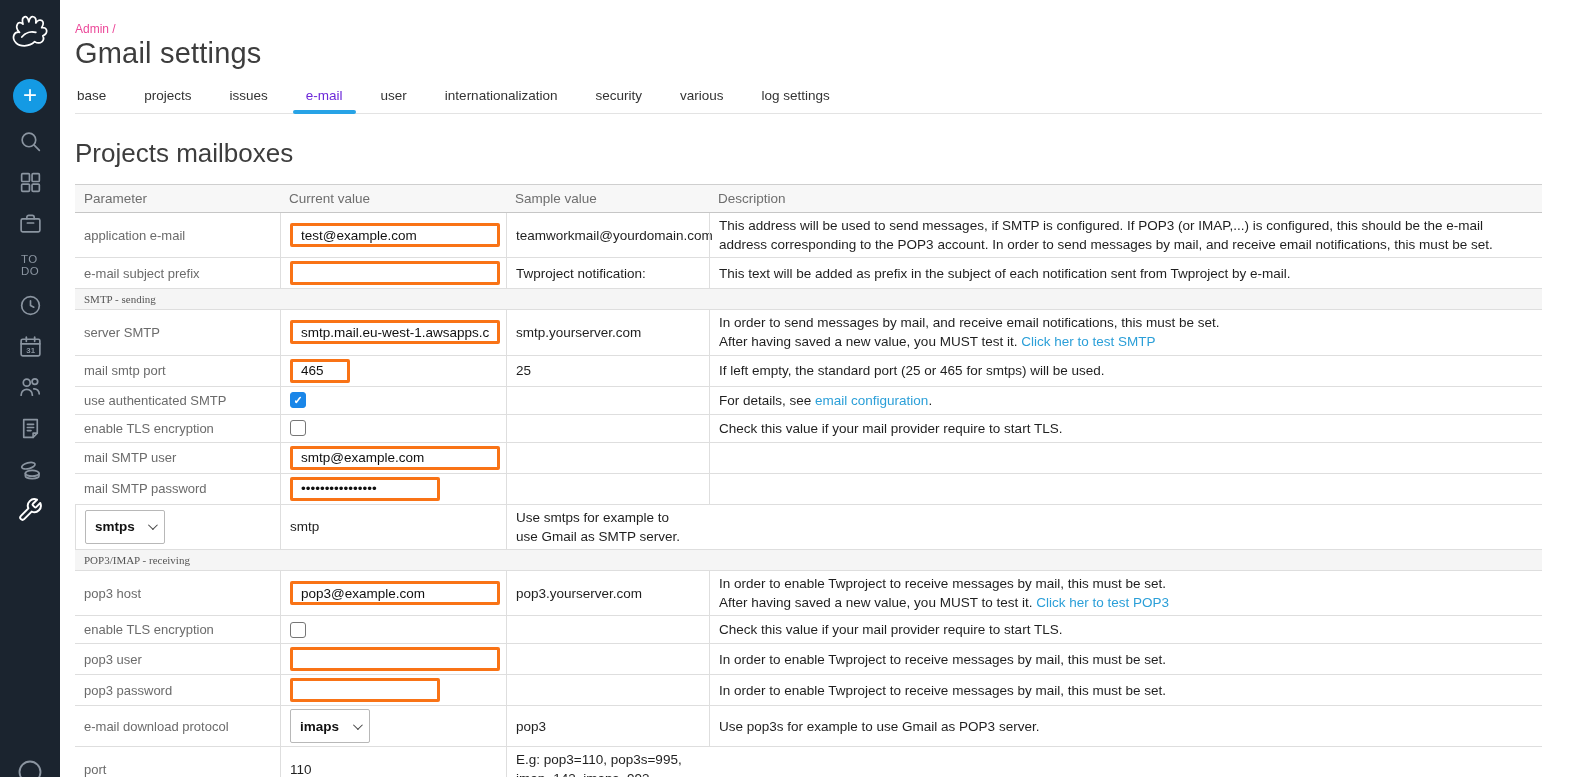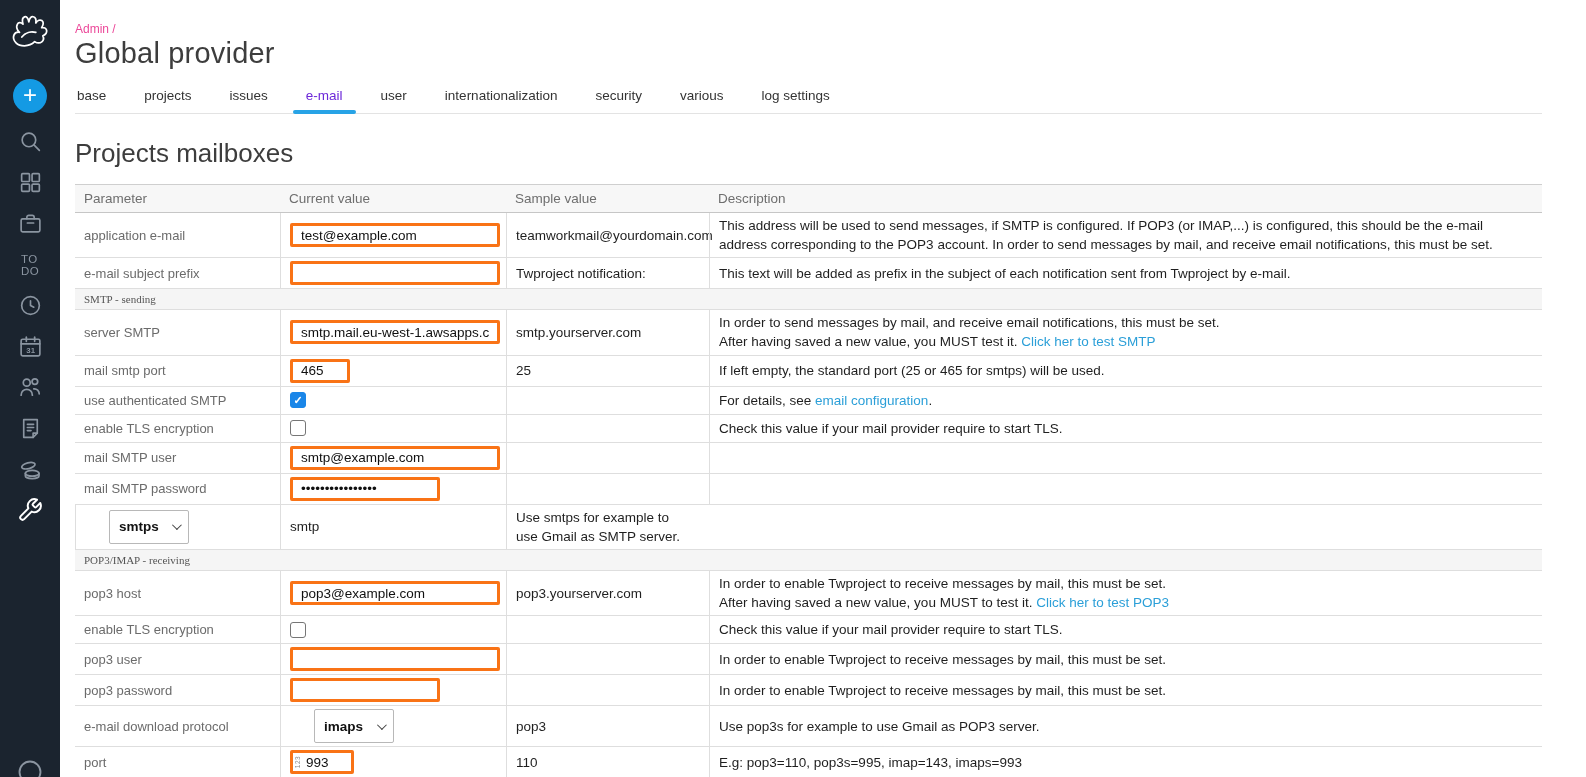--- a/index.html
+++ b/index.html
@@ -50,21 +50,21 @@
   .num-wrap .tw-input { padding-left:13px; }
   .num-badge { position:absolute; left:1px; top:50%; transform:translateY(-50%) rotate(-90deg);
     transform-origin:center; font-size:6.5px; color:#8a8a8a; letter-spacing:.5px; pointer-events:none; }
 
   .cb { width:16px; height:16px; border:1.5px solid #767676; border-radius:3px; background:#fff;
     display:flex; align-items:center; justify-content:center; cursor:pointer; }
   .cb.checked { background:#1a86e8; border-color:#1a86e8; color:#fff; font-size:11px; font-weight:bold; }
 
   .tw-select { height:25px; border:1px solid #b8b8b8; border-radius:2px; display:inline-flex;
     align-items:center; justify-content:space-between; padding:16px 9px; font-size:13.5px; font-weight:600;
-    color:#111; cursor:pointer; background:#fff;margin-left:24px; }
+    color:#111; cursor:pointer; background:#fff; }
   .chev { width:7px; height:7px; border-right:1.6px solid #444; border-bottom:1.6px solid #444;
     transform:rotate(45deg) translateY(-2px); margin-left:10px; }
 
   .link { color:#2b9fd8; cursor:pointer; }
 </style>
 </head>
 <body>
 
 <div class="sidebar">
   <div class="side-logo">
@@ -159,21 +159,21 @@
 
   <div class="side-help">
     <svg width="28" height="28" viewBox="0 0 24 24">
         <circle cx="12" cy="12" r="9" stroke="#8b95a1" stroke-width="1.6" fill="none"></circle>
       </svg>
   </div>
 </div>
 
 <div class="main">
   <div class="breadcrumb">Admin /</div>
-  <h1 class="page-title">Global provider</h1>
+  <h1 class="page-title">Gmail settings</h1>
 
   <div class="tabs">
       <div class="tab">base</div>
       <div class="tab">projects</div>
       <div class="tab">issues</div>
       <div class="tab active">e-mail</div>
       <div class="tab">user</div>
       <div class="tab">internationalization</div>
       <div class="tab">security</div>
       <div class="tab">various</div>
@@ -330,23 +330,20 @@
               <span class="chev"></span>
             </div>
           </div>
           <div class="cell sample">pop3</div>
           <div class="cell desc">
             <div><span>Use pop3s for example to use Gmail as POP3 server.</span></div>
           </div>
         </div>
         <div class="trow">
           <div class="cell param">port</div>
-          <div class="cell value">
-            <div class="num-wrap"><span class="num-badge">123</span><input class="tw-input" type="text" value="993" style="width: 64px;"></div>
-          </div>
           <div class="cell sample">110</div>
           <div class="cell desc">
             <div><span>E.g: pop3=110, pop3s=995, imap=143, imaps=993</span></div>
           </div>
         </div>
       </div>
   </div>
 
 </div>
 

